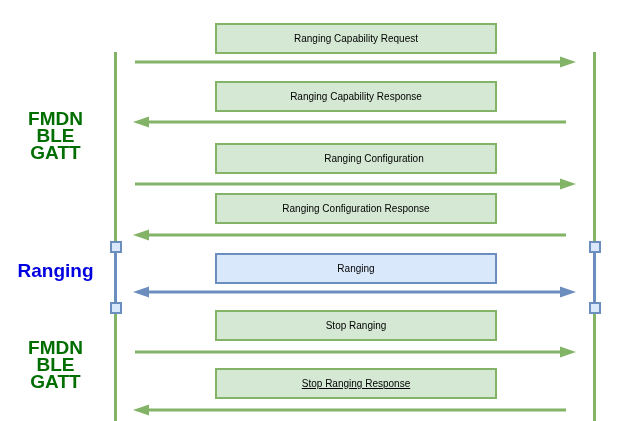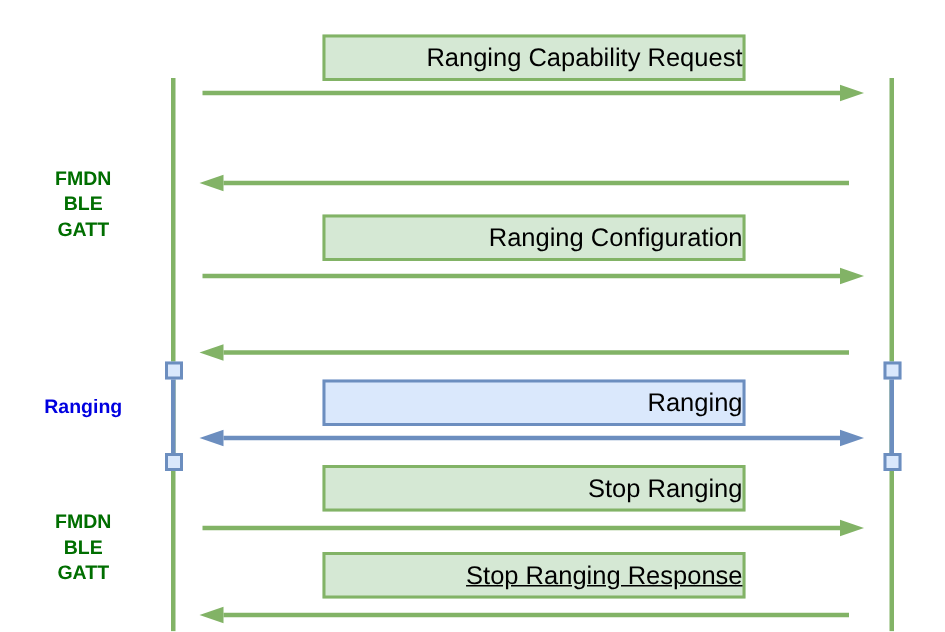--- a/index.html
+++ b/index.html
@@ -12,34 +12,34 @@
   .lifeline.right { left:593px; }
   .lifeline-blue-seg { position:absolute; top:247px; width:3px; height:61px; background:#6c8ebf; }
   .lifeline-blue-seg.left  { left:114px; }
   .lifeline-blue-seg.right { left:593px; }
   .activation {
     position:absolute; width:12px; height:12px; box-sizing:border-box;
     background:#dae8fc; border:2px solid #6c8ebf;
   }
   .msg-box {
     position:absolute; left:215px; width:282px; height:31px; box-sizing:border-box;
-    border:2px solid; text-align:right; line-height:27px; font-size:17px; color:#000;
+    border:2px solid; text-align:center; line-height:27px; font-size:10px; color:#000;
     white-space:nowrap;
   }
   .msg-box.green { background:#d5e8d4; border-color:#82b366; }
   .msg-box.blue  { background:#dae8fc; border-color:#6c8ebf; }
   .arrow { position:absolute; left:130px; width:452px; height:14px; }
   .arrow line  { stroke-width:3; }
   .arrow.green line    { stroke:#82b366; }
   .arrow.green polygon { fill:#82b366; }
   .arrow.blue line     { stroke:#6c8ebf; }
   .arrow.blue polygon  { fill:#6c8ebf; }
   .side-label {
     position:absolute; left:8px; width:95px; text-align:center;
-    font-weight:bold; font-size:13px; line-height:17px;
+    font-weight:bold; font-size:19px; line-height:17px;
   }
   .side-label.green { color:#006e00; }
   .side-label.blue  { color:#0000e0; }
 </style>
 </head>
 <body>
 
 <div class="stage">
 
   <div class="lifeline left"></div>
@@ -65,31 +65,33 @@
     <div>BLE</div>
     <div>GATT</div>
   </div>
 
   <div class="msg-box green" style="top:23px;">Ranging Capability Request</div>
   <svg class="arrow green" style="top:55px;" viewBox="0 0 452 14">
     <line x1="5" y1="7" x2="430" y2="7"></line>
     <polygon points="446,7 430,1.5 430,12.5"></polygon>
   </svg>
 
+  <div class="msg-box green" style="top:81px;">Ranging Capability Response</div>
   <svg class="arrow green" style="top:115px;" viewBox="0 0 452 14">
     <polygon points="3,7 19,1.5 19,12.5"></polygon>
     <line x1="19" y1="7" x2="436" y2="7"></line>
   </svg>
 
   <div class="msg-box green" style="top:143px;padding-left:36px;">Ranging Configuration</div>
   <svg class="arrow green" style="top:177px;" viewBox="0 0 452 14">
     <line x1="5" y1="7" x2="430" y2="7"></line>
     <polygon points="446,7 430,1.5 430,12.5"></polygon>
   </svg>
 
+  <div class="msg-box green" style="top:193px;">Ranging Configuration Response</div>
   <svg class="arrow green" style="top:228px;" viewBox="0 0 452 14">
     <polygon points="3,7 19,1.5 19,12.5"></polygon>
     <line x1="19" y1="7" x2="436" y2="7"></line>
   </svg>
 
   <div class="msg-box blue" style="top:253px;">Ranging</div>
   <svg class="arrow blue" style="top:285px;" viewBox="0 0 452 14">
     <polygon points="3,7 19,1.5 19,12.5"></polygon>
     <line x1="19" y1="7" x2="431" y2="7"></line>
     <polygon points="446,7 430,1.5 430,12.5"></polygon>

